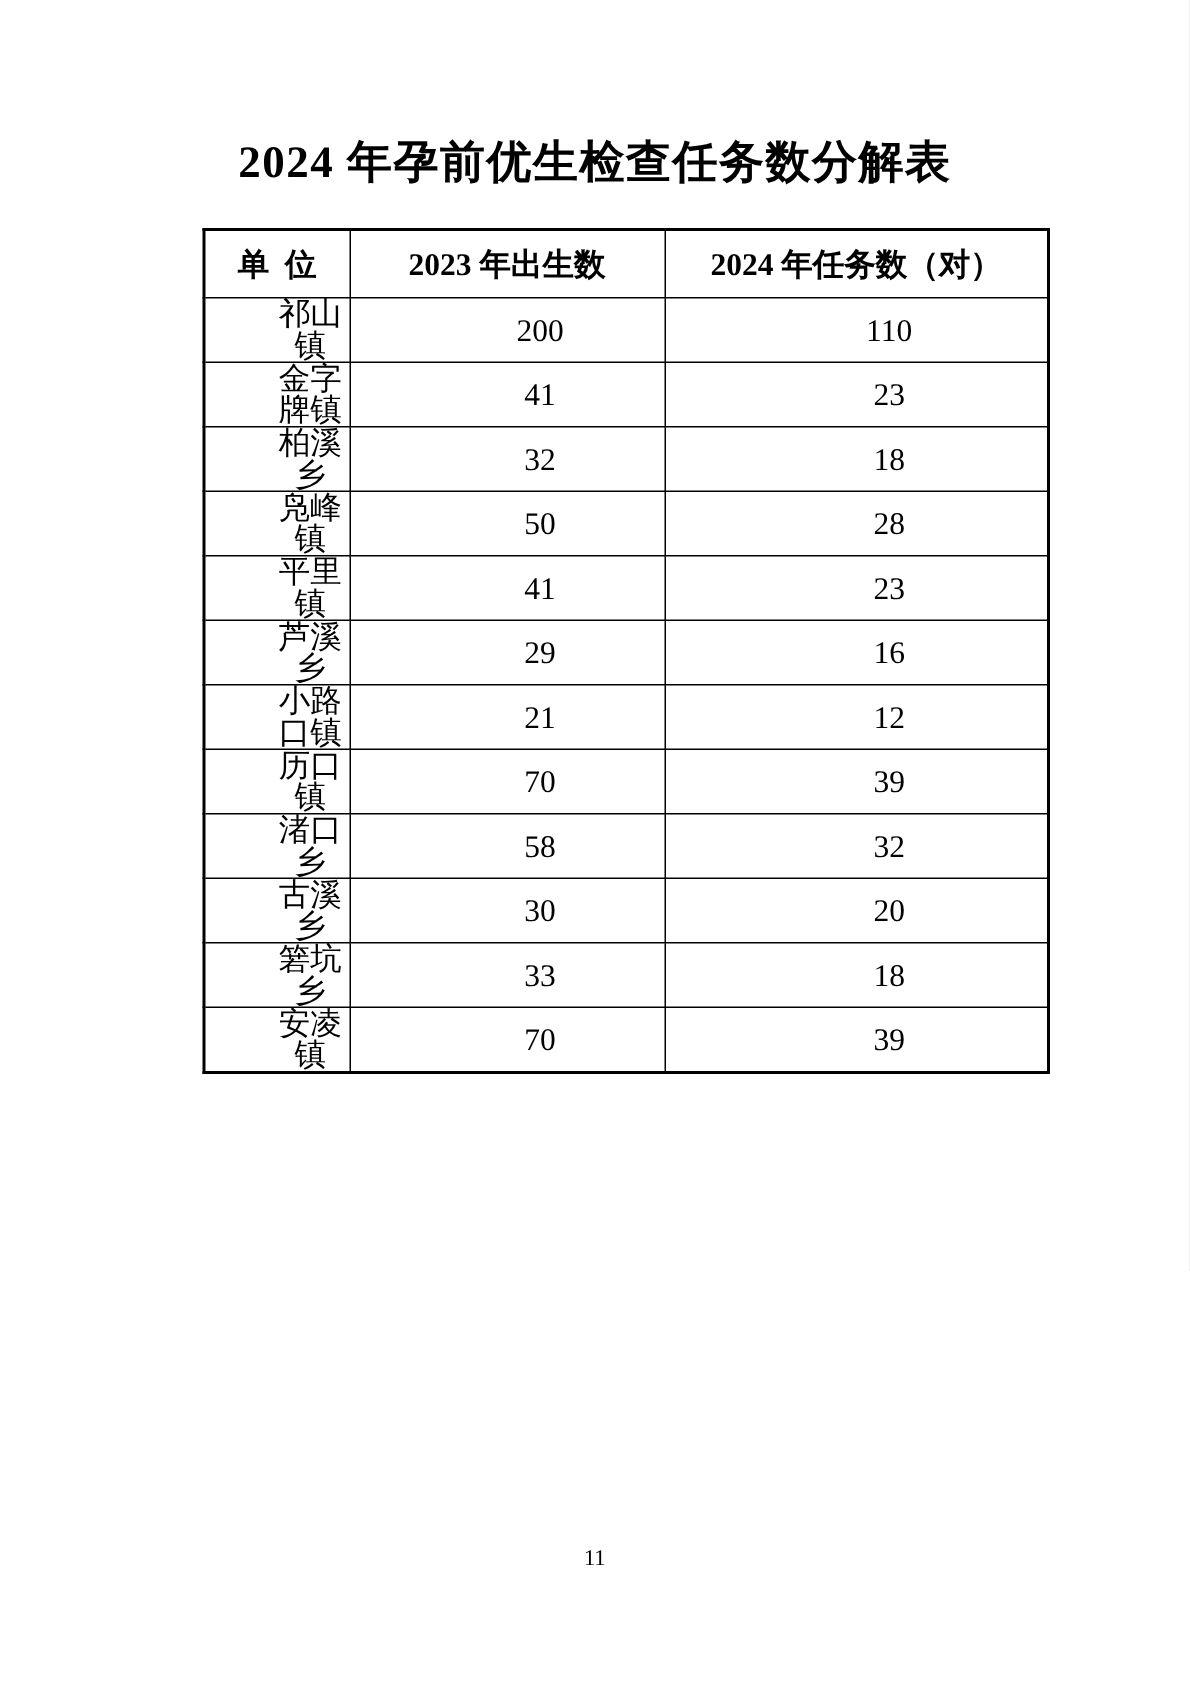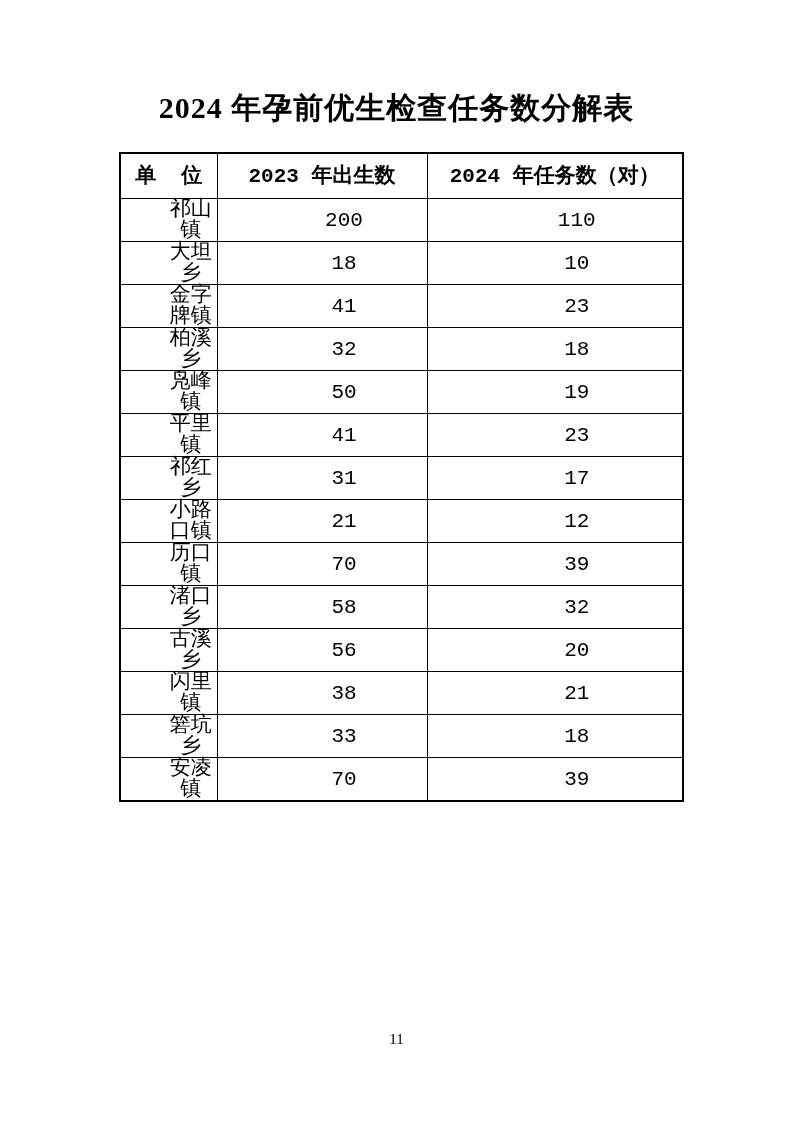--- a/index.html
+++ b/index.html
@@ -25,25 +25,24 @@
     margin: 0;
     text-align: center;
     font-size: 30px;
     font-weight: bold;
     letter-spacing: 1px;
     white-space: pre;
   }
   table.task-table {
     position: absolute;
     top: 152px;
-    left: 119px;
+    left: 135px;
     border-collapse: collapse;
     table-layout: fixed;
     border: 2px solid #000000;
-    font-family: Liberation Mono, monospace;
   }
   table.task-table col.c-unit   { width: 97px;  }
   table.task-table col.c-births { width: 210px; }
   table.task-table col.c-tasks  { width: 256px; }
   table.task-table th,
   table.task-table td {
     border: 1px solid #000000;
     text-align: center;
     vertical-align: middle;
     padding: 0;
@@ -89,73 +88,63 @@
         <th>2024 年任务数（对）</th>
       </tr>
     </thead>
     <tbody>
       <tr>
         <td>祁山镇</td>
         <td>200</td>
         <td>110</td>
       </tr>
       <tr>
-        <td>大坦乡</td>
-        <td>18</td>
-        <td>10</td>
-      </tr>
-      <tr>
         <td>金字牌镇</td>
         <td>41</td>
         <td>23</td>
       </tr>
       <tr>
         <td>柏溪乡</td>
         <td>32</td>
         <td>18</td>
       </tr>
       <tr>
         <td>凫峰镇</td>
         <td>50</td>
-        <td>19</td>
+        <td>28</td>
       </tr>
       <tr>
         <td>平里镇</td>
         <td>41</td>
         <td>23</td>
       </tr>
       <tr>
-        <td>祁红乡</td>
-        <td>31</td>
-        <td>17</td>
+        <td>芦溪乡</td>
+        <td>29</td>
+        <td>16</td>
       </tr>
       <tr>
         <td>小路口镇</td>
         <td>21</td>
         <td>12</td>
       </tr>
       <tr>
         <td>历口镇</td>
         <td>70</td>
         <td>39</td>
       </tr>
       <tr>
         <td>渚口乡</td>
         <td>58</td>
         <td>32</td>
       </tr>
       <tr>
         <td>古溪乡</td>
-        <td>56</td>
+        <td>30</td>
         <td>20</td>
-      </tr>
-      <tr>
-        <td>闪里镇</td>
-        <td>38</td>
-        <td>21</td>
       </tr>
       <tr>
         <td>箬坑乡</td>
         <td>33</td>
         <td>18</td>
       </tr>
       <tr>
         <td>安凌镇</td>
         <td>70</td>
         <td>39</td>

